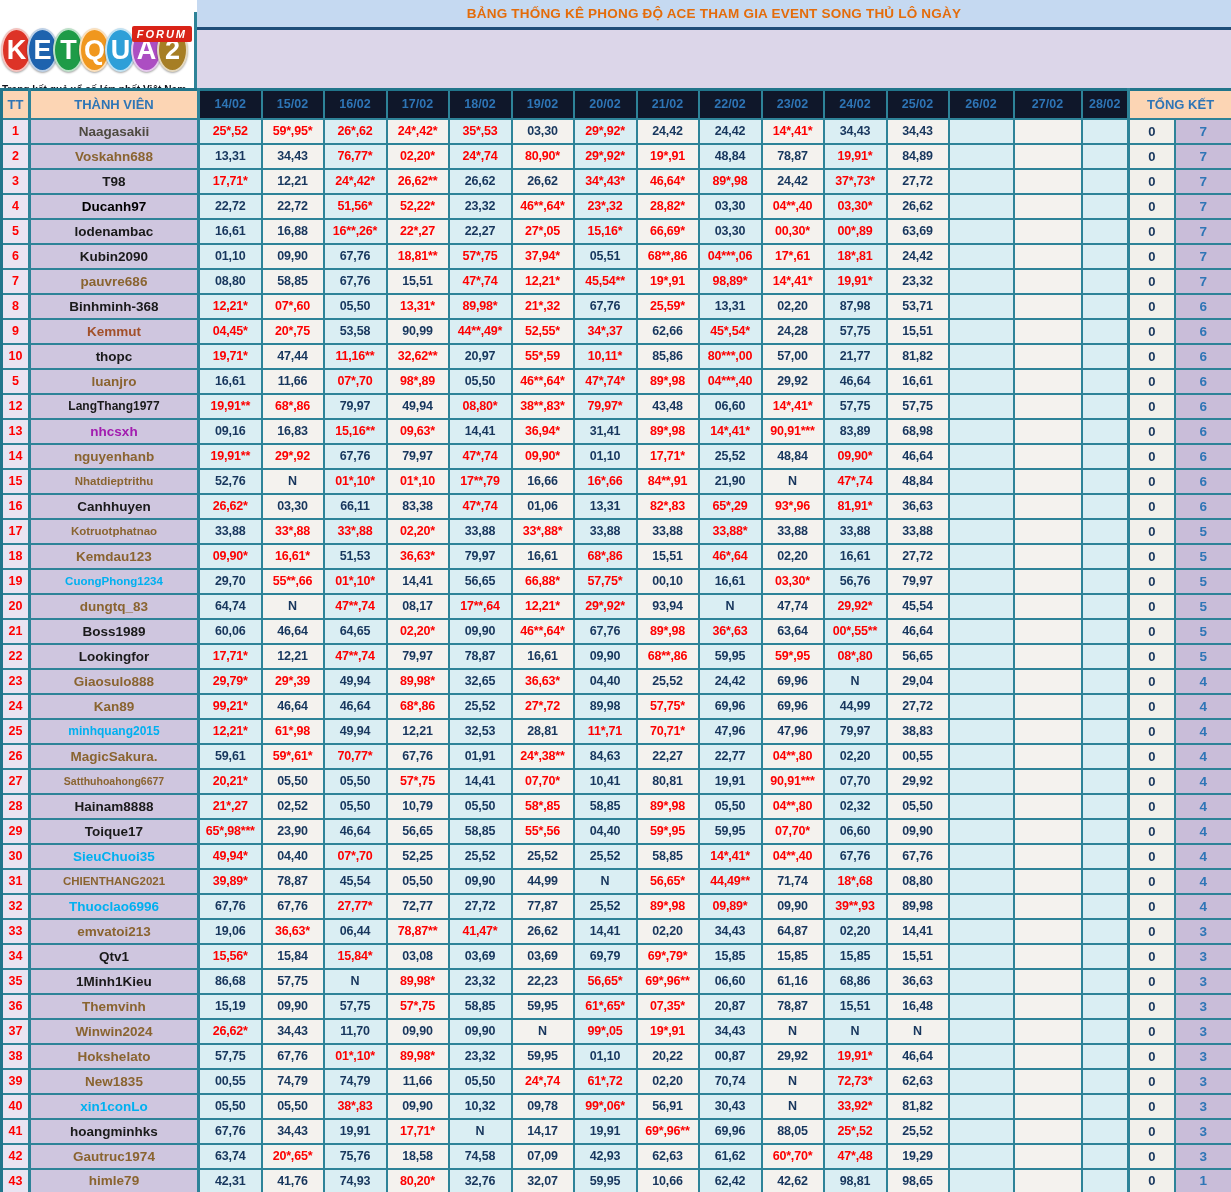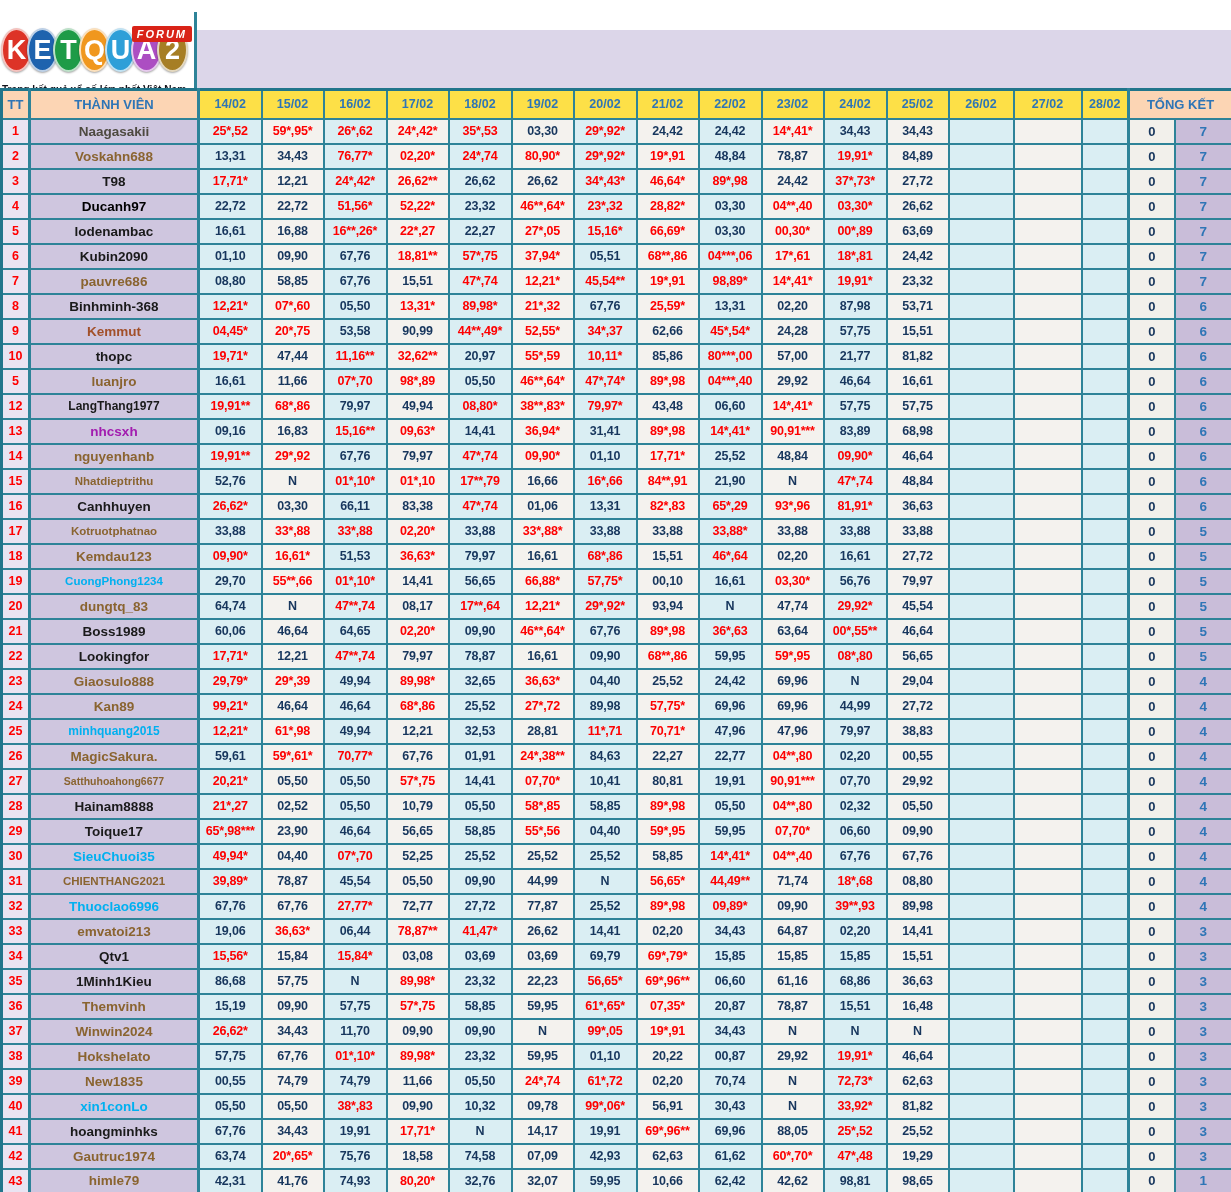--- a/index.html
+++ b/index.html
@@ -21,21 +21,21 @@
              display:flex;align-items:center;justify-content:center;letter-spacing:.2px;}
   .band{position:absolute;left:197px;top:30px;width:1034px;height:58px;background:#DCD6E9;}
   
   table{position:absolute;left:0;top:88px;width:1231px;border-collapse:collapse;table-layout:fixed;
         border:3px solid #21758B;}
   th,td{border:2px solid #2E8398;padding:0;text-align:center;vertical-align:middle;
         white-space:nowrap;overflow:hidden;font-weight:bold;}
   thead tr{height:29px;}
   tbody tr{height:25px;}
   th.peach{background:#FCD5B4;color:#2E75B6;font-size:13px;}
-  th.date{background:#fde047;color:#2E75B6;font-size:12.5px;}
+  th.date{background:#0f172a;color:#2E75B6;font-size:12.5px;}
   td.tt{background:#E9E4F2;color:#FF0000;font-size:12.5px;border-right-width:3px;}
   td.name{background:#CFC6DF;border-right-width:3px;}
   td.val{font-size:12.5px;letter-spacing:-.2px;}
   td.zero{background:#F2F0EB;color:#17365D;font-size:13px;border-left-width:3px;}
   td.total{background:#C9BDD9;color:#2E75B6;font-size:13.5px;}
   .c-red{color:#FE0000;}
   .c-nav{color:#17365D;}
   .col-b{background:#DAEEF3;}
   .col-w{background:#F4F2EE;}
   th.peach.tt-h{border-right-width:3px;}
@@ -43,20 +43,23 @@
   th.peach.tot-h{border-left-width:3px;}
 </style>
 </head>
 <body>
 
 <div id="page">
   <div class="logo-box">
     <div class="logo-letters"><span class="logo-letter" style="background: rgb(221, 51, 39);">K</span><span class="logo-letter" style="background: rgb(30, 99, 174);">E</span><span class="logo-letter" style="background: rgb(30, 155, 71);">T</span><span class="logo-letter" style="background: rgb(240, 151, 30);">Q</span><span class="logo-letter" style="background: rgb(46, 159, 216);">U</span><span class="logo-letter" style="background: rgb(172, 78, 194);">A</span><span class="logo-letter" style="background: rgb(166, 126, 37);">2</span></div>
     <div class="forum-badge">FORUM</div>
     <div class="tagline">Trang kết quả xổ số lớn nhất Việt Nam</div>
+  </div>
+  <div class="title-bar">
+    <span>BẢNG THỐNG KÊ PHONG ĐỘ ACE THAM GIA EVENT SONG THỦ LÔ  NGÀY</span>
   </div>
   <div class="band"></div>
   <table>
     <colgroup>
         <col style="width: 28px;">
         <col style="width: 169px;">
         <col style="width: 63px;">
         <col style="width: 62px;">
         <col style="width: 63px;">
         <col style="width: 62px;">

